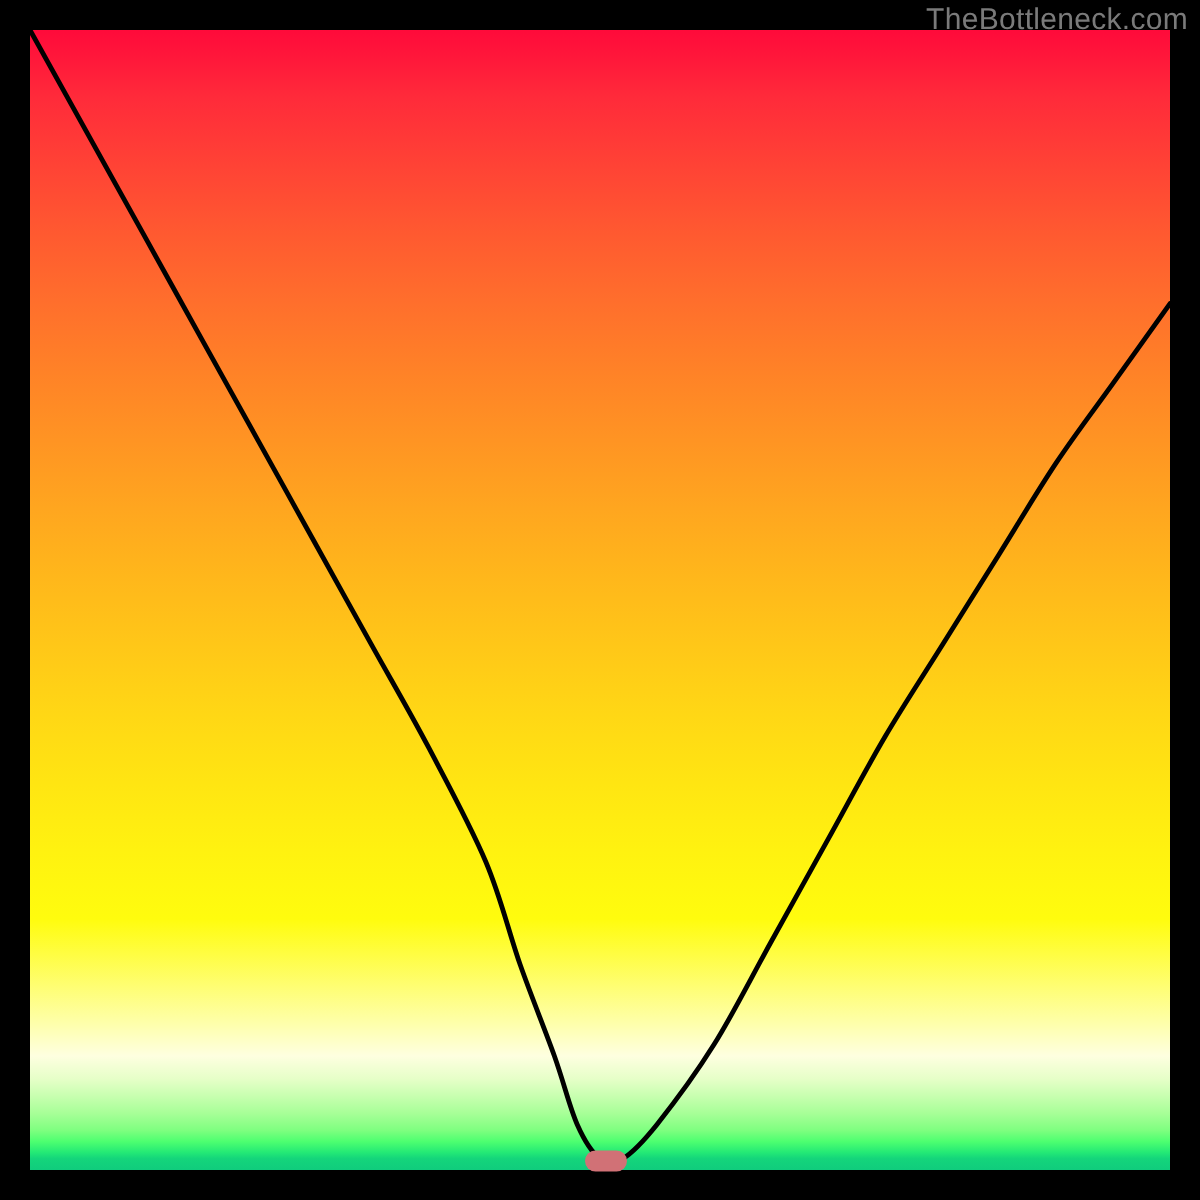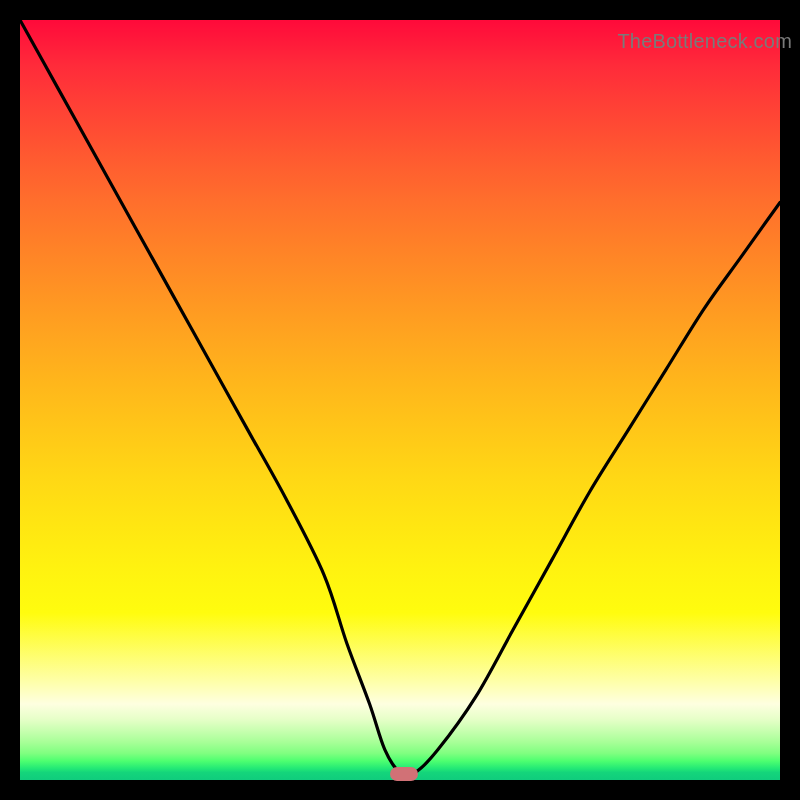--- a/index.html
+++ b/index.html
@@ -53,21 +53,20 @@
   }
   .watermark {
     position: absolute;
     top: 2px;
     right: 8px;
     color: #7a7a7a;
     font-size: 20px;
     font-weight: 400;
     letter-spacing: 0.2px;
     user-select: none;
-    margin-top: 28px;
   }
   svg.curve {
     position: absolute;
     left: 0;
     top: 0;
     width: 760px;
     height: 760px;
   }
   .marker {
     position: absolute;

